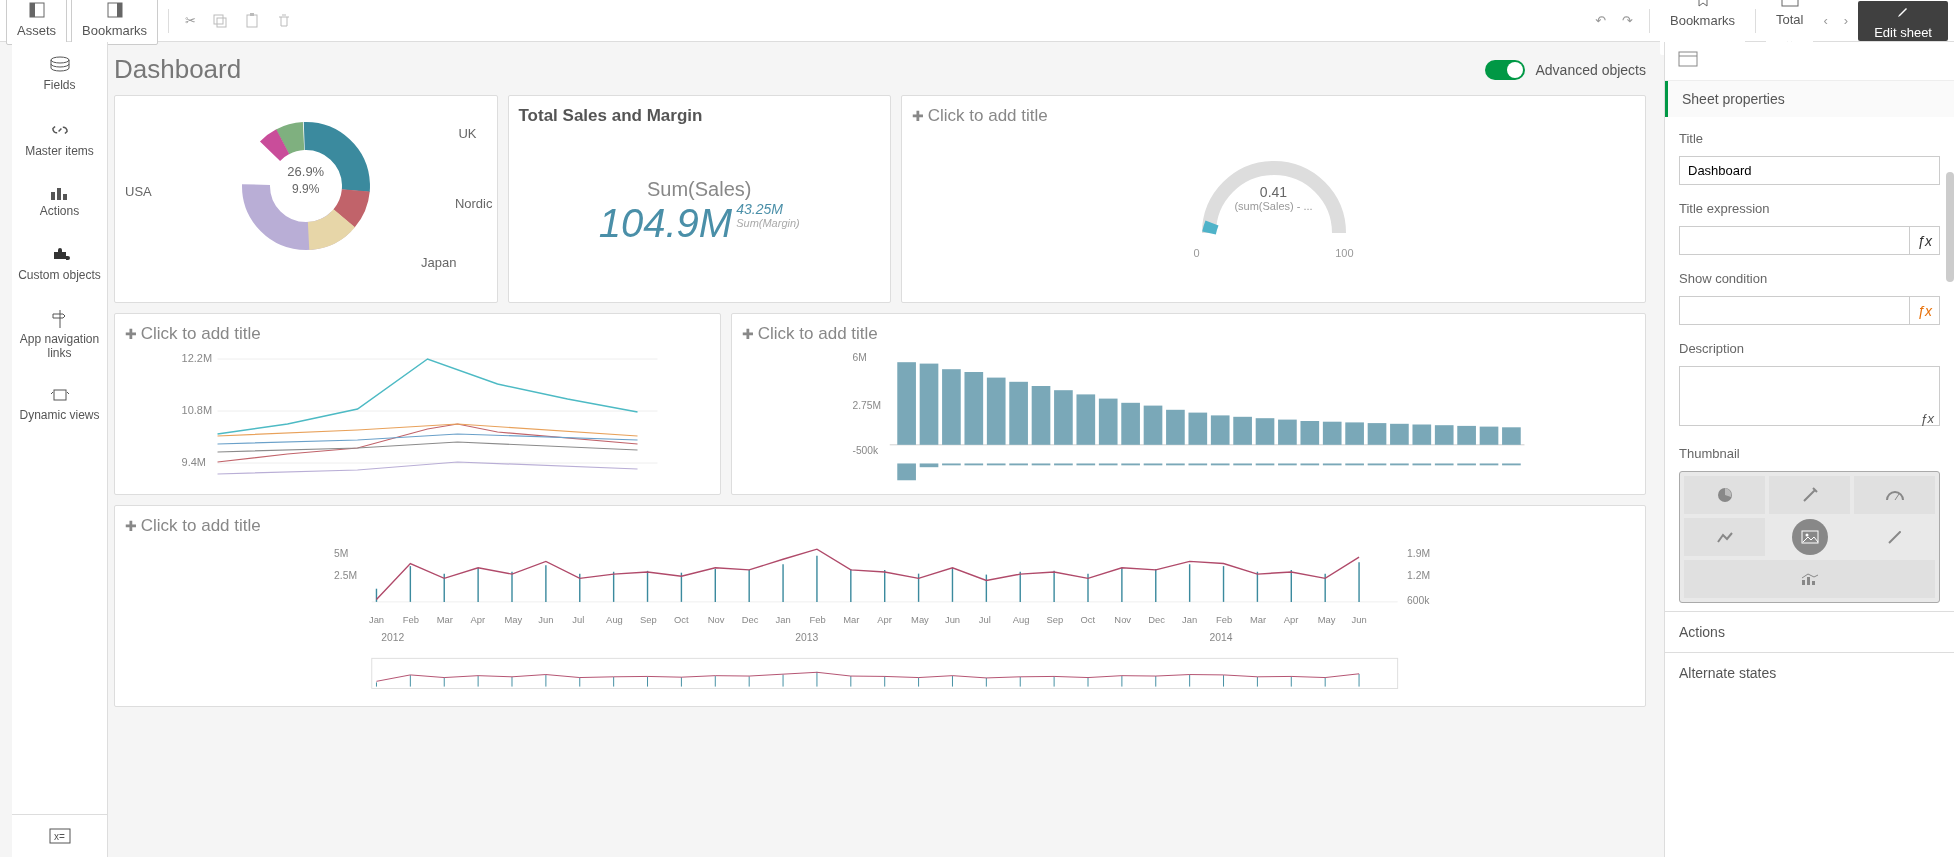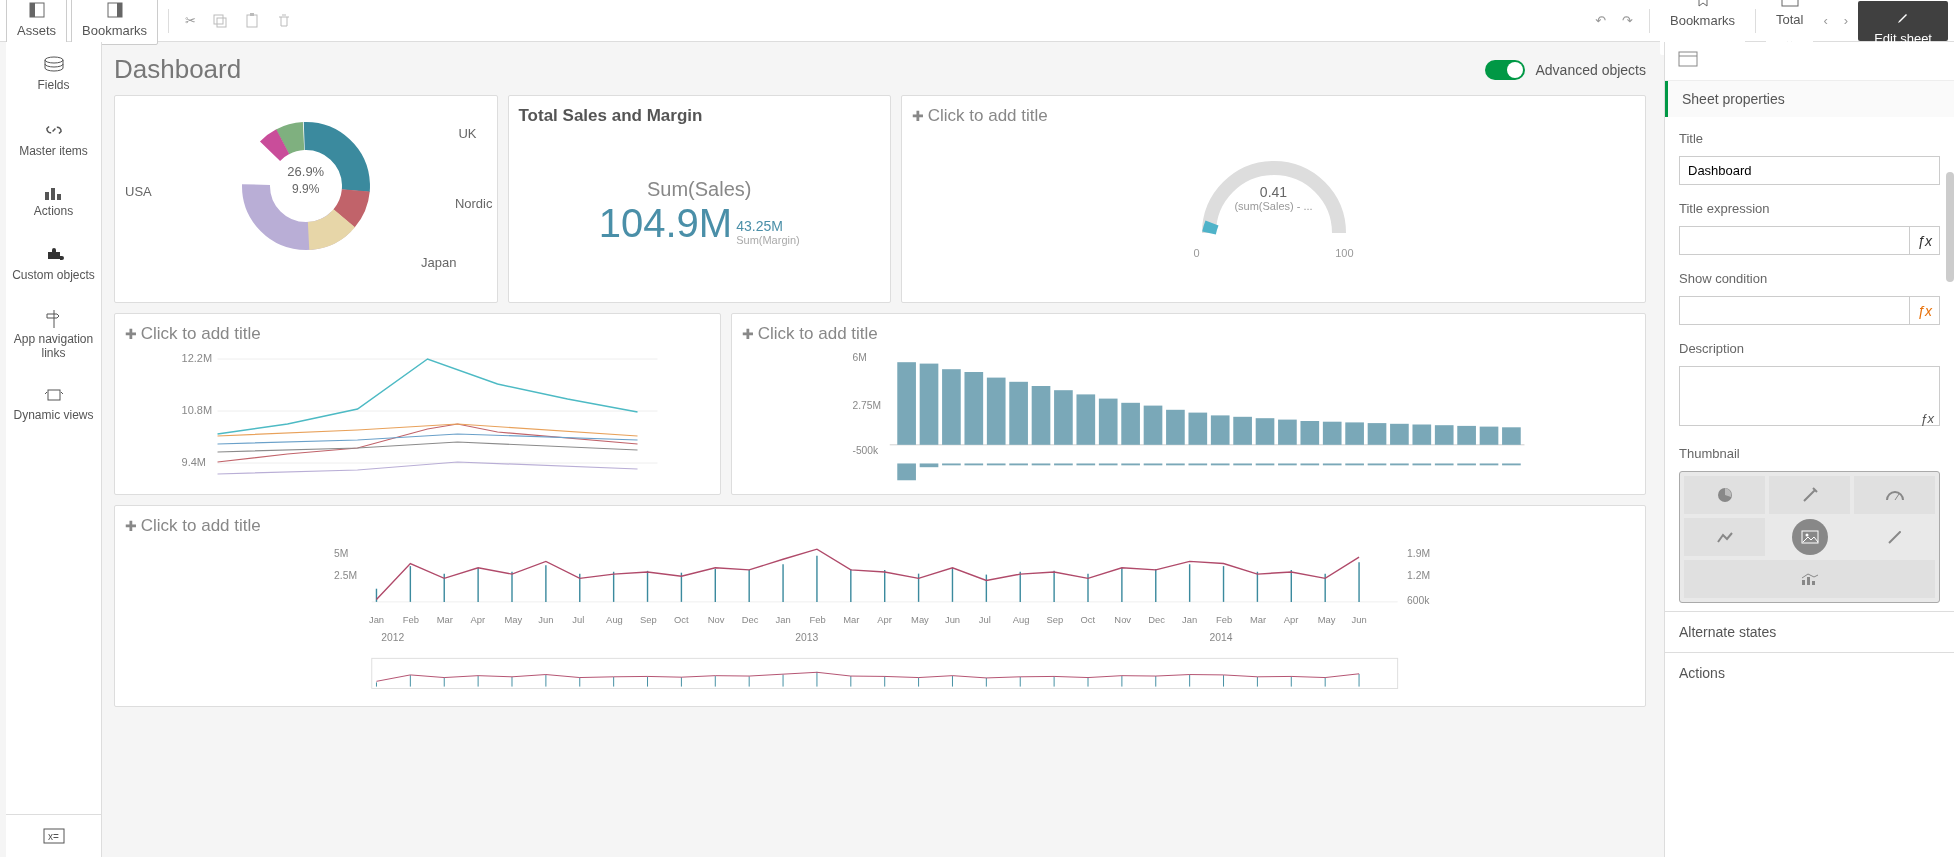--- a/index.html
+++ b/index.html
@@ -3,26 +3,26 @@
 <meta charset="utf-8">
 <style>
 * { box-sizing: border-box; margin: 0; padding: 0; font-family: "Segoe UI", Arial, sans-serif; }
 body { background: #f5f5f5; overflow: hidden; width: 1954px; height: 857px; }
 
 
 .toolbar { height: 42px; background: #fff; border-bottom: 1px solid #ddd; display: flex; align-items: center; padding: 0 6px; }
 .toolbar-left, .toolbar-right { display: flex; align-items: center; gap: 4px; }
 .toolbar-right { margin-left: auto; }
 .tbtn { display: flex; align-items: center; gap: 6px; padding: 6px 10px; border: 1px solid #ccc; background: #fff; cursor: pointer; font-size: 13px; color: #555; border-radius: 2px; flex-direction: column; }
-.tbtn.dark { background: #404040; color: #fff; border: none; padding: 10px 16px; height: 40px; }
+.tbtn.dark { background: #404040; color: #fff; border: none; padding: 4px 16px; height: 40px; }
 .tbtn.icononly { border: none; background: transparent; padding: 6px; color: #999; }
 .divider { width: 1px; height: 24px; background: #ddd; margin: 0 6px; }
 
 
-.left-sidebar { position: absolute; left: 6px; top: 42px; bottom: 0; width: 96px; background: #fff; border-right: 1px solid #ddd; display: flex; flex-direction: column; }
+.left-sidebar { position: absolute; left: 12px; top: 42px; bottom: 0; width: 96px; background: #fff; border-right: 1px solid #ddd; display: flex; flex-direction: column; }
 .ls-item { display: flex; flex-direction: column; align-items: center; gap: 4px; padding: 14px 4px; cursor: pointer; font-size: 12px; color: #555; text-align: center; }
 .ls-bottom { margin-top: auto; border-top: 1px solid #ddd; }
 
 
 .main { position: absolute; left: 96px; right: 290px; top: 42px; bottom: 0; padding: 12px 18px; overflow: auto; }
 .main-header { display: flex; align-items: center; margin-bottom: 10px; }
 .main-title { font-size: 26px; color: #777; font-weight: 400; }
 .adv { margin-left: auto; display: flex; align-items: center; gap: 10px; font-size: 14px; color: #555; }
 .toggle { width: 40px; height: 20px; background: #009845; border-radius: 10px; position: relative; }
 .toggle::after { content:""; position: absolute; right: 2px; top: 2px; width: 16px; height: 16px; background:#fff; border-radius:50%; }
@@ -33,21 +33,21 @@
 .add-title { font-size: 17px; color: #888; display: flex; align-items: center; gap: 4px; cursor: text; }
 .add-title .plus { font-size: 14px; }
 
 
 .donut-wrap { display: flex; align-items: center; justify-content: center; position: relative; height: 160px; }
 .donut-label { position: absolute; font-size: 13px; color: #666; }
 
 
 .kpi-wrap { display:flex; flex-direction:column; align-items:center; justify-content:center; height:160px; }
 .kpi-top { font-size: 20px; color: #888; }
-.kpi-row { display:flex; align-items: flex-end; }
+.kpi-row { display:flex; align-items: flex-start; font-style: italic; }
 .kpi-val { font-size: 40px; color: #4a8fa8; }
 .kpi-side { display:flex; flex-direction:column; margin-left:4px; }
 .kpi-side1 { font-size:14px; color:#4a8fa8; }
 .kpi-side2 { font-size:11px; color:#aaa; }
 
 
 .gauge-wrap { display:flex; flex-direction:column; align-items:center; justify-content:center; height:160px; position:relative; }
 .gauge-val { font-size:14px; color:#666; }
 .gauge-sub { font-size:11px; color:#999; }
 .gauge-ticks { display:flex; justify-content:space-between; width:160px; font-size:11px; color:#999; margin-top:4px; }
@@ -556,16 +556,16 @@
       <div class="rp-thumb-cell" style="grid-column:1/4">
           <svg width="20" height="14">
             <rect x="2" y="8" width="3" height="5" fill="#888"></rect>
             <rect x="7" y="5" width="3" height="8" fill="#888"></rect>
             <rect x="12" y="9" width="3" height="4" fill="#888"></rect>
             <polyline points="2,6 8,2 14,5 18,3" fill="none" stroke="#888"></polyline>
           </svg>
         </div>
     </div>
   </div>
+  <div class="rp-list-item">Actions</div>
   <div class="rp-list-item">Alternate states</div>
-  <div class="rp-list-item">Actions</div>
   <div class="scrollbar-fake"></div>
 </div>
 
 </body></html>

